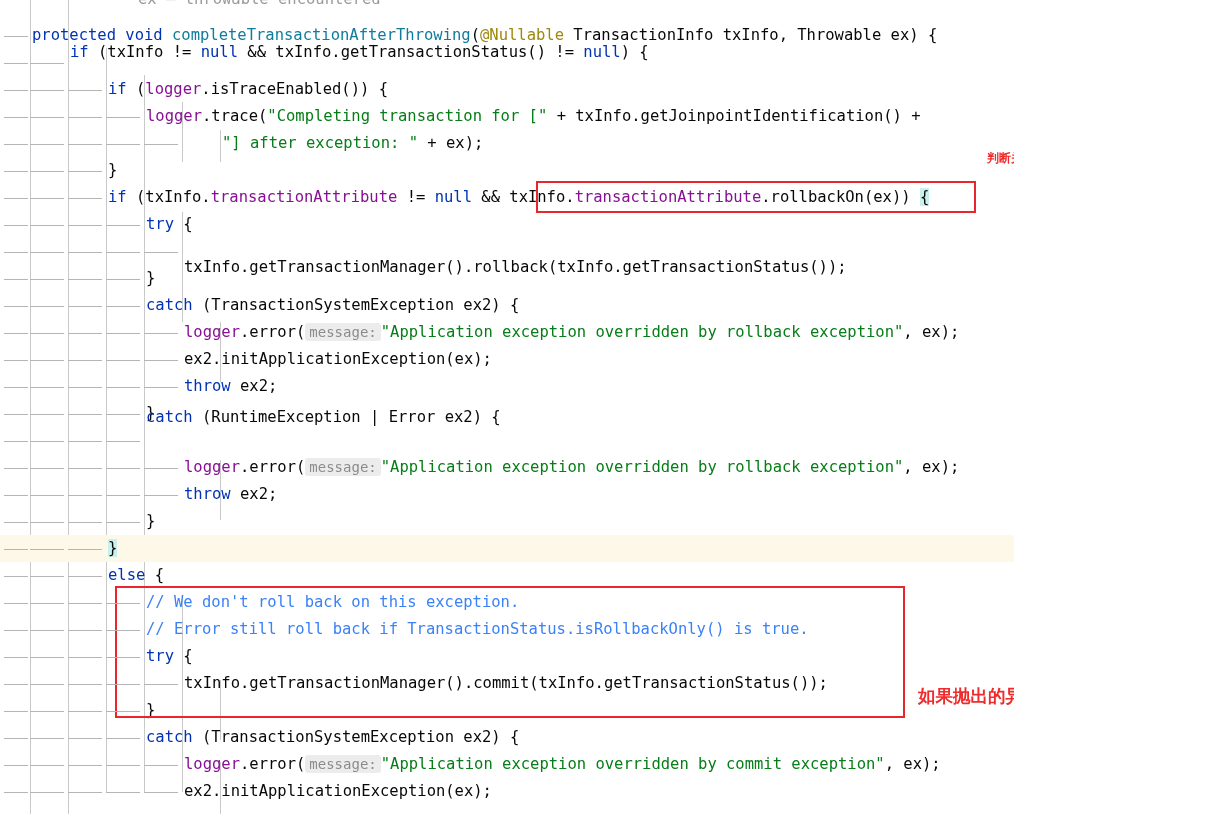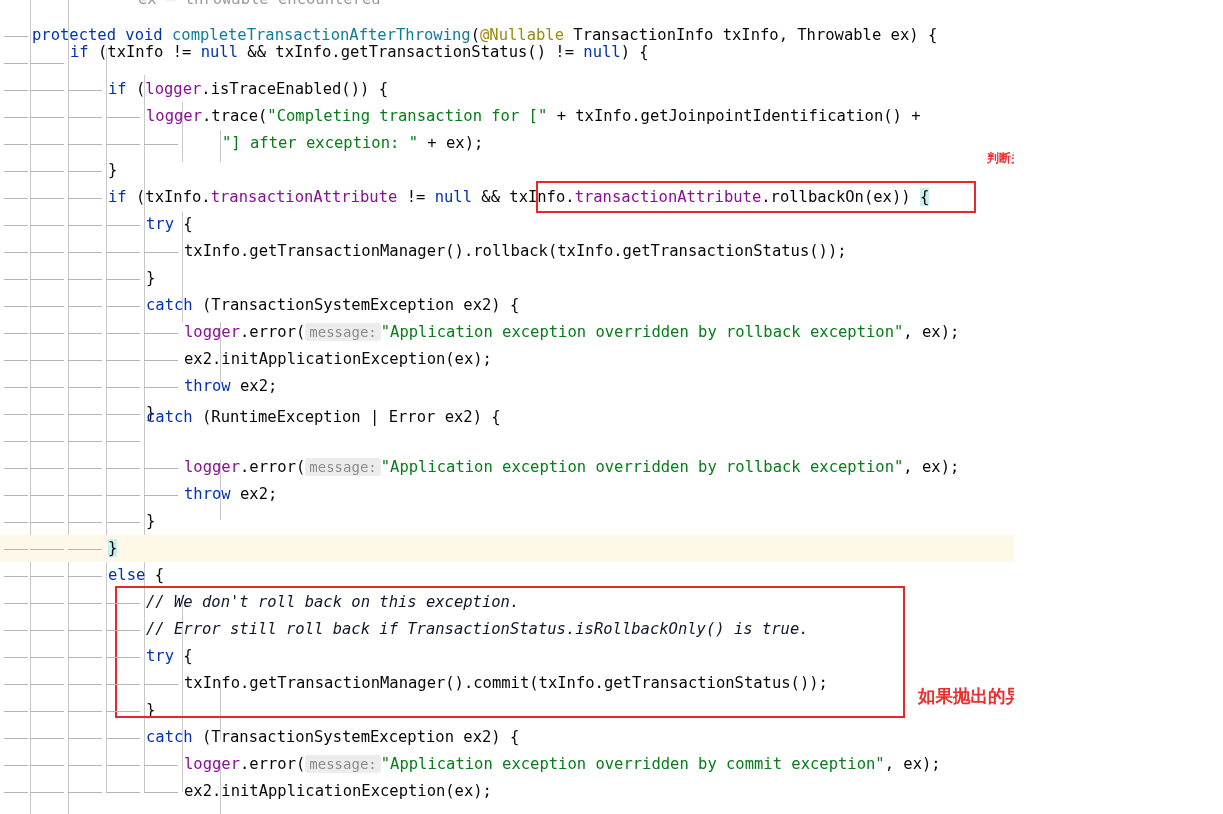--- a/index.html
+++ b/index.html
@@ -44,21 +44,21 @@
   .dash{
     position:absolute;height:1px;background:#b5b5b5;
   }
 
   
   .kw      {color:#0033b3;}          
   .type    {color:#0f7c9c;}          
   .fld     {color:#871094;}          
   .str     {color:#067d17;}          
   .anno    {color:#9e880d;}          
-  .cmt     {color:#0f172a;font-style:italic;}
+  .cmt     {color:#3b82f6;}
   .plain   {color:#080808;}
   .brace-hl{background:#c8f0ec;}
   .hint{
     background:#ececec;color:#8c8c8c;
     border-radius:3px;padding:1px 4px;font-size:14px;
   }
   .doc-hint{color:#9a9a9a;font-style:normal;}
 
   
   .bulb{position:absolute;width:18px;height:20px;}
@@ -132,21 +132,21 @@
 
   <div id="code-lines">
       <div class="line" style="top: 22px;"><span class="txt" style="left: 32px;"><span class="kw">protected</span><span class="plain"> </span><span class="kw">void</span><span class="plain"> </span><span class="type">completeTransactionAfterThrowing</span><span class="plain">(</span><span class="anno">@Nullable</span><span class="plain"> </span><span class="plain">TransactionInfo txInfo, Throwable ex) {</span></span></div>
       <div class="line" style="top: 39px;"><span class="txt" style="left: 70px;"><span class="kw">if</span><span class="plain"> (txInfo </span><span class="plain">!=</span><span class="plain"> </span><span class="kw">null</span><span class="plain"> &amp;&amp; txInfo.getTransactionStatus() != </span><span class="kw">null</span><span class="plain">) {</span></span></div>
       <div class="line" style="top: 76px;"><span class="txt" style="left: 108px;"><span class="kw">if</span><span class="plain"> (</span><span class="fld">logger</span><span class="plain">.isTraceEnabled()) {</span></span></div>
       <div class="line" style="top: 103px;"><span class="txt" style="left: 146px;"><span class="fld">logger</span><span class="plain">.trace(</span><span class="str">"Completing transaction for ["</span><span class="plain"> + txInfo.getJoinpointIdentification() +</span></span></div>
       <div class="line" style="top: 130px;"><span class="txt" style="left: 222px;"><span class="str">"] after exception: "</span><span class="plain"> + ex);</span></span></div>
       <div class="line" style="top: 157px;"><span class="txt" style="left: 108px;"><span class="plain">}</span></span></div>
       <div class="line" style="top: 184px;"><span class="txt" style="left: 108px;"><span class="kw">if</span><span class="plain"> (txInfo.</span><span class="fld">transactionAttribute</span><span class="plain"> != </span><span class="kw">null</span><span class="plain"> &amp;&amp; txInfo.</span><span class="fld">transactionAttribute</span><span class="plain">.rollbackOn(ex)) </span><span class="plain brace-hl">{</span></span></div>
       <div class="line" style="top: 211px;"><span class="txt" style="left: 146px;"><span class="kw">try</span><span class="plain"> {</span></span></div>
-      <div class="line" style="top: 238px; text-align: right;"><span class="txt" style="left: 184px;"><span class="plain">txInfo.getTransactionManager().rollback(txInfo.getTransactionStatus());</span></span></div>
+      <div class="line" style="top: 254px; text-align: right;"><span class="txt" style="left: 184px;"><span class="plain">txInfo.getTransactionManager().rollback(txInfo.getTransactionStatus());</span></span></div>
       <div class="line" style="top: 265px;"><span class="txt" style="left: 146px;"><span class="plain">}</span></span></div>
       <div class="line" style="top: 292px;"><span class="txt" style="left: 146px;"><span class="kw">catch</span><span class="plain"> (TransactionSystemException ex2) {</span></span></div>
       <div class="line" style="top: 319px;"><span class="txt" style="left: 184px;"><span class="fld">logger</span><span class="plain">.error(</span><span class="hint">message:</span><span class="str">"Application exception overridden by rollback exception"</span><span class="plain">, ex);</span></span></div>
       <div class="line" style="top: 346px;"><span class="txt" style="left: 184px;"><span class="plain">ex2.initApplicationException(ex);</span></span></div>
       <div class="line" style="top: 373px;"><span class="txt" style="left: 184px;"><span class="kw">throw</span><span class="plain"> ex2;</span></span></div>
       <div class="line" style="top: 400px;"><span class="txt" style="left: 146px;"><span class="plain">}</span></span></div>
       <div class="line" style="top: 404px;"><span class="txt" style="left: 146px;"><span class="kw">catch</span><span class="plain"> (RuntimeException | Error ex2) {</span></span></div>
       <div class="line" style="top: 454px;"><span class="txt" style="left: 184px;"><span class="fld">logger</span><span class="plain">.error(</span><span class="hint">message:</span><span class="str">"Application exception overridden by rollback exception"</span><span class="plain">, ex);</span></span></div>
       <div class="line" style="top: 481px;"><span class="txt" style="left: 184px;"><span class="kw">throw</span><span class="plain"> ex2;</span></span></div>
       <div class="line" style="top: 508px;"><span class="txt" style="left: 146px;"><span class="plain">}</span></span></div>

